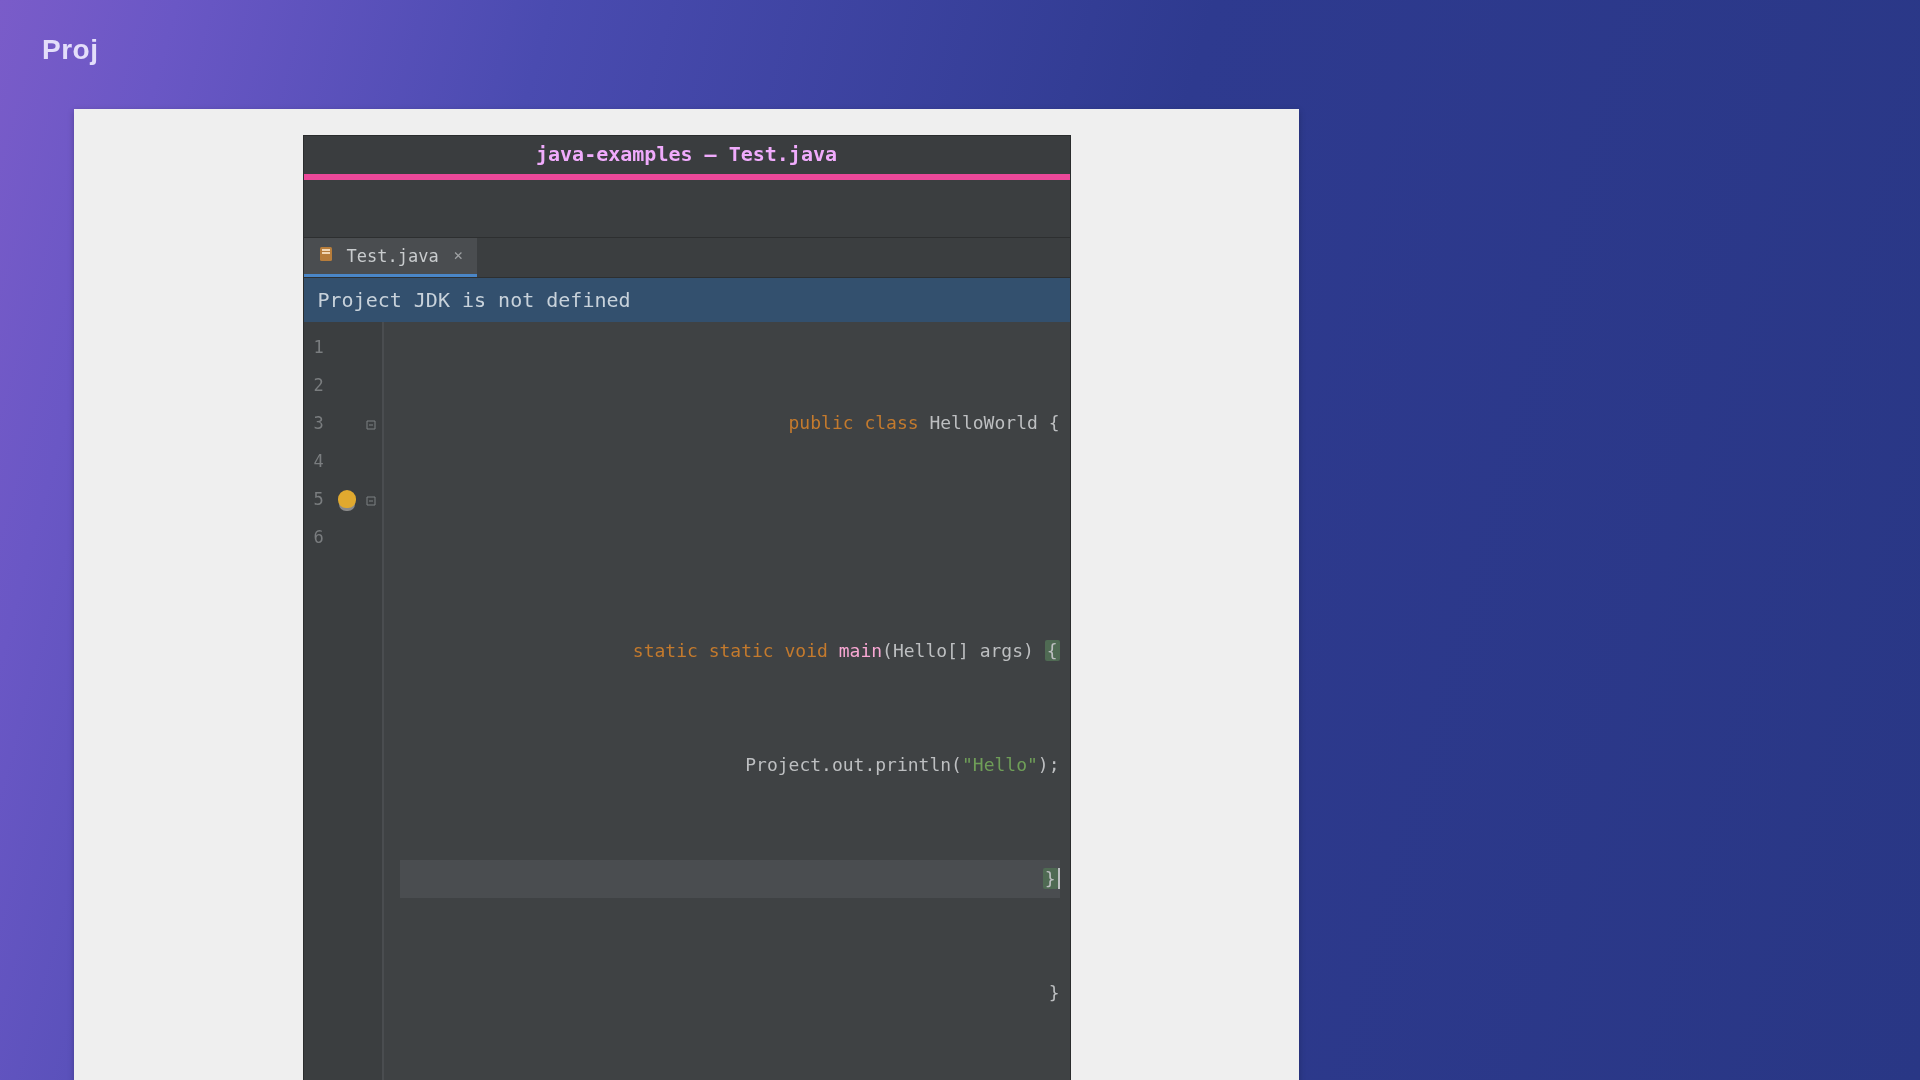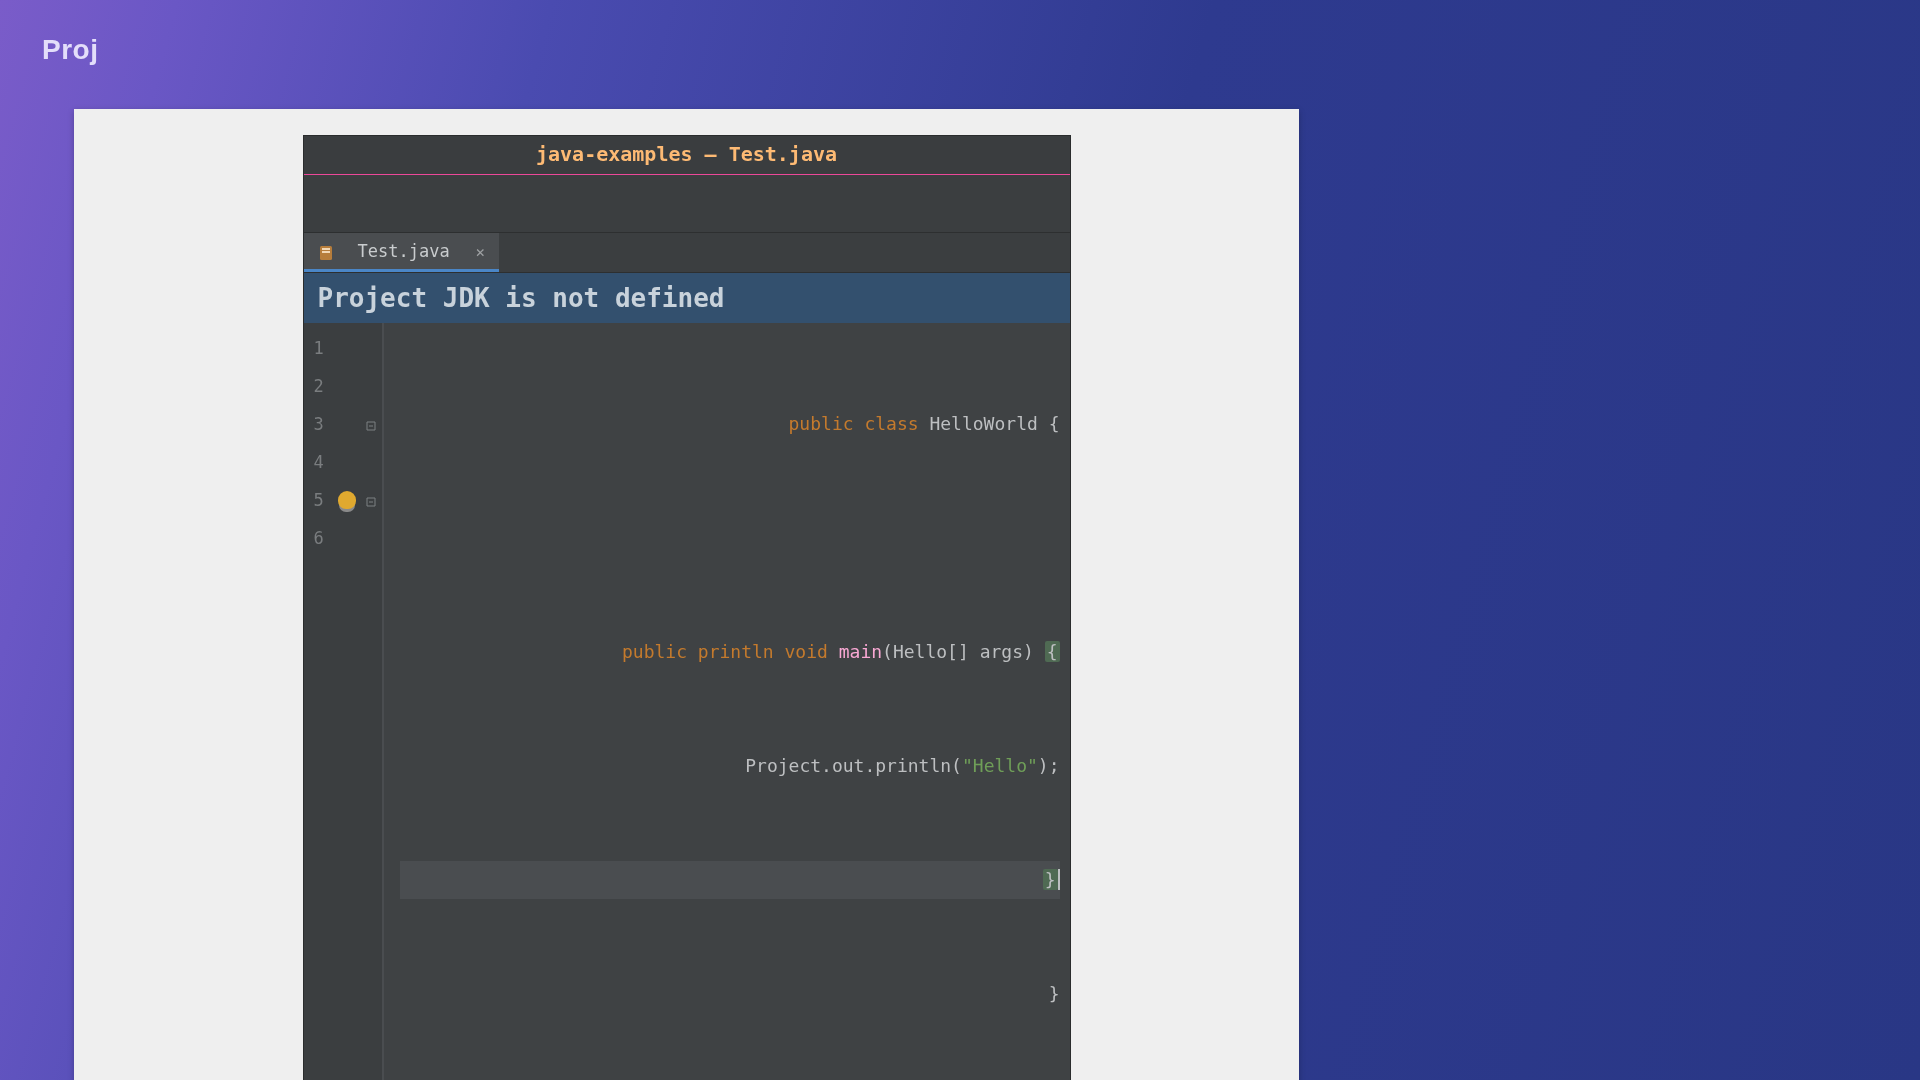--- a/index.html
+++ b/index.html
@@ -33,58 +33,57 @@
   
   .ide-shot {
     width: 768px;
     margin: 26px auto 0 auto;
     background: #3a3d3f;
     border: 1px solid #2a2c2d;
     font-family: "SF Mono", Consolas, monospace;
   }
   .ide-titlebar {
     background: #3a3d3f;
-    color: #fdba74;
+    color: #f0abfc;
     text-align: center;
     font-size: 20px;
     font-weight: 600;
     padding: 6px 0 8px 0;
-    border-bottom: 1px solid #ec4899;
+    border-bottom: 6px solid #ec4899;
   }
   .ide-toolbar-blank {
     height: 58px;
     background: #3b3e40;
     border-bottom: 1px solid #2d2f30;
   }
   .ide-tabrow {
     display: flex;
     background: #3b3e40;
     border-bottom: 1px solid #2d2f30;
   }
   .ide-tab {
     display: flex;
-    align-items: flex-end;
-    gap: 24px;
+    align-items: flex-start;
+    gap: 13px;
     padding: 8px 14px;
     background: #4a4d50;
     color: #c9ccce;
     font-size: 17px;
     border-bottom: 3px solid #4a86c7;
   }
   .ide-tab .file-icon {
     width: 16px; height: 16px;
     display: inline-block;
   }
   .ide-tab .close-x { color: #9ea1a3; font-size: 15px; margin-left: 2px; }
   .ide-banner {
     background: #33506e;
     color: #c8d2db;
-    font-size: 26px;
+    font-size: 20px;
     padding: 10px 14px;
-    font-weight: bold;
   }
   .ide-editor {
     display: flex;
     background: #3f4244;
     min-height: 520px;
   }
   .gutter {
     width: 80px;
     background: #3b3e40;
     color: #7a7d7f;
@@ -186,21 +185,21 @@
               </svg>
           </span>
         </div>
         <div class="gutter-line">
             <span>6</span>
           </div>
       </div>
       <div class="code-area">
         <div class="code-line"><span class="kw">public</span> <span class="kw">class</span> <span class="typ">HelloWorld</span> <span class="punct">{</span></div>
         <div class="code-line"></div>
-        <div class="code-line">    <span class="kw">public println</span> <span class="kw">void</span> <span class="mname">main</span><span class="punct">(Hello[] args)</span> <span class="brace-match">{</span></div>
+        <div class="code-line">    <span class="kw">static static</span> <span class="kw">void</span> <span class="mname">main</span><span class="punct">(Hello[] args)</span> <span class="brace-match">{</span></div>
         <div class="code-line">        <span class="punct">Project.out.println(</span><span class="str">"Hello"</span><span class="punct">);</span></div>
         <div class="code-line active">    <span class="brace-match">}</span><span class="caret"></span></div>
         <div class="code-line"><span class="punct">}</span></div>
       </div>
     </div>
   </div>
 
 </div>
 
 </body></html>

